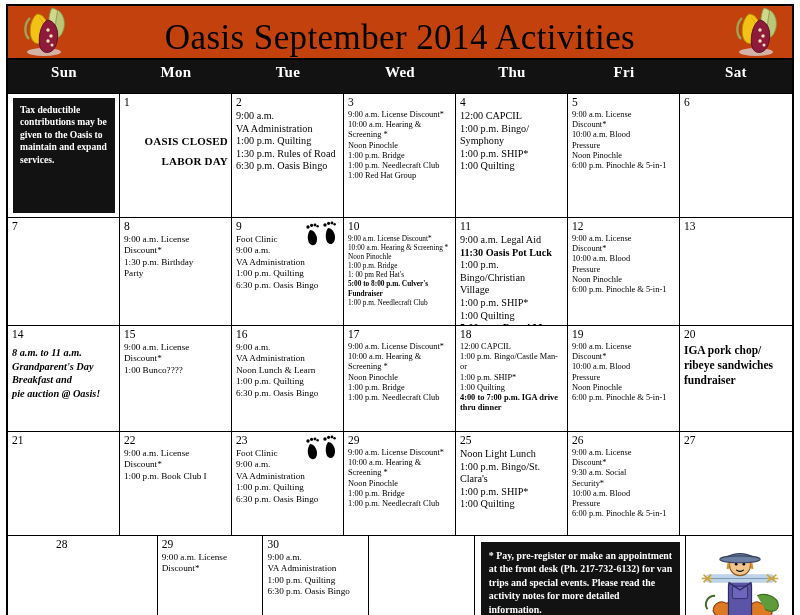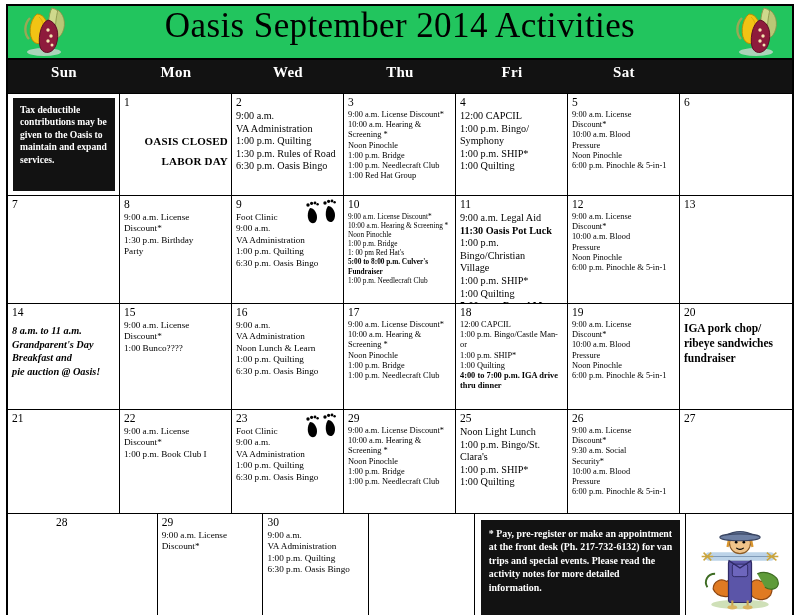--- a/index.html
+++ b/index.html
@@ -21,23 +21,23 @@
     padding: 4px 6px 2px 6px;
     background: #fff;
   }
 
   
   .title-bar {
     position: relative;
     height: 54px;
     border: 2px solid #000;
     border-bottom: none;
-    background: #22c55e;
+    background: #c2410c;
     display: flex;
-    align-items: flex-start;
+    align-items: flex-end;
     justify-content: center;
     box-sizing: border-box;
   }
   .title-text {
     font-family: "Liberation Serif", "DejaVu Serif", serif;
     font-size: 35px;
     letter-spacing: 0.4px;
     color: #000;
     white-space: nowrap;
   }
@@ -208,28 +208,29 @@
         <circle cx="30" cy="37" r="1.7" fill="#f4e6b0"></circle>
         <circle cx="34" cy="41" r="1.5" fill="#f4e6b0"></circle>
         <path d="M12 14 C6 20 6 30 11 35" stroke="#9aa855" stroke-width="2.4" fill="none"></path>
       </svg>
     </span>
   </div>
 
   <div class="dow-row">
     <div class="dow">Sun</div>
     <div class="dow">Mon</div>
+    <div class="dow">Tue</div>
     <div class="dow">Wed</div>
     <div class="dow">Thu</div>
     <div class="dow">Fri</div>
     <div class="dow">Sat</div>
   </div>
 
   <div class="grid" id="grid">
-      <div class="week" style="height: 102px;">
+      <div class="week" style="height: 124px;">
         <div class="cell">
           <div class="black-note">Tax deductible contributions may be given to the  Oasis to maintain and expand services.</div>
         </div>
         <div class="cell">
           <div class="daynum">1</div>
           <div class="closed-note">OASIS CLOSED<br>LABOR DAY</div>
         </div>
         <div class="cell big">
           <div class="daynum">2</div>
           <div class="events">

